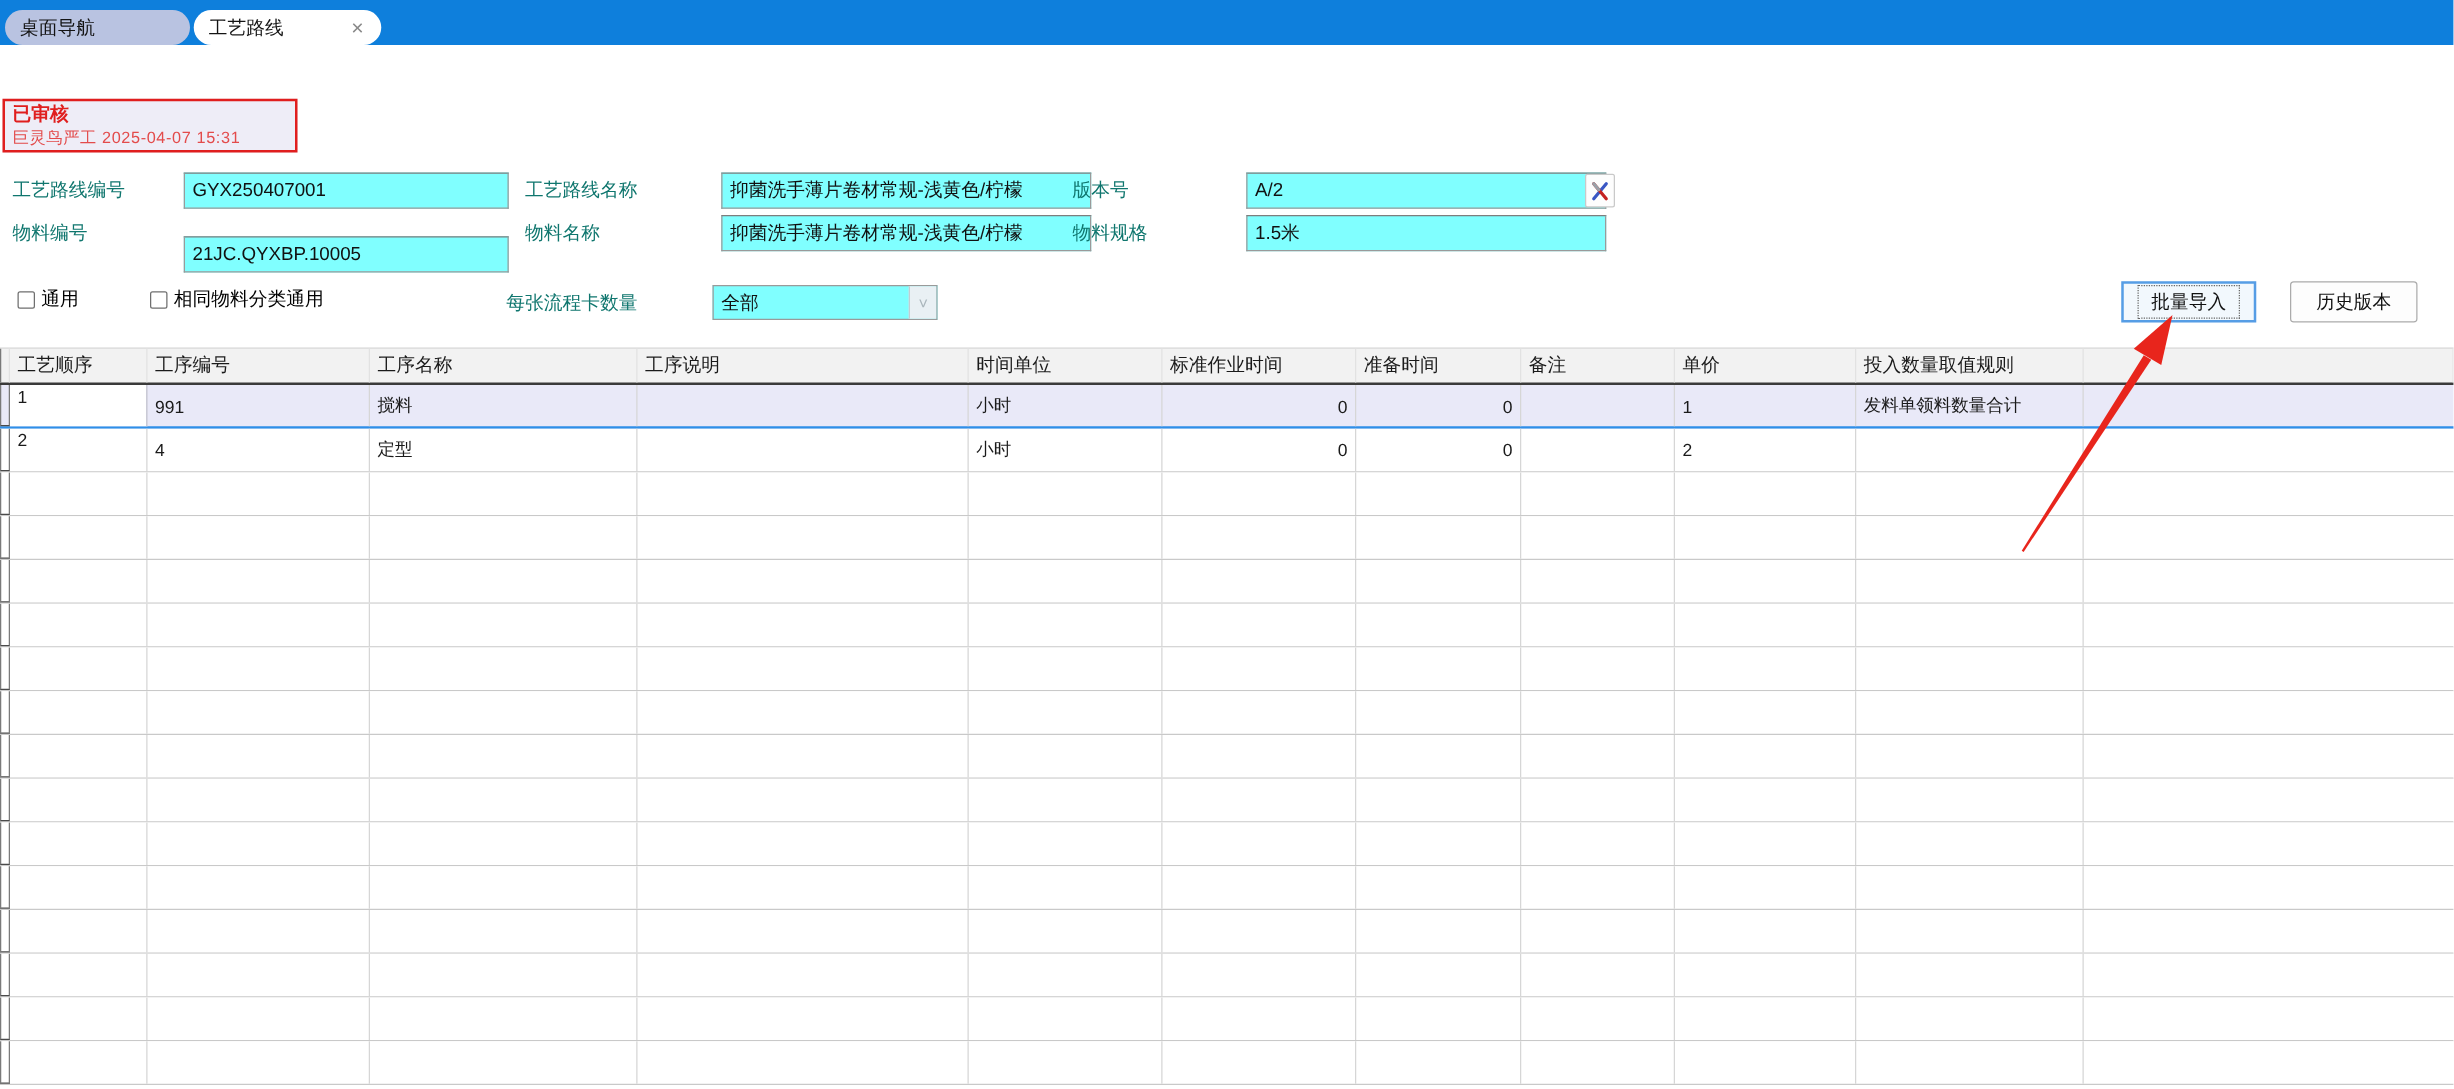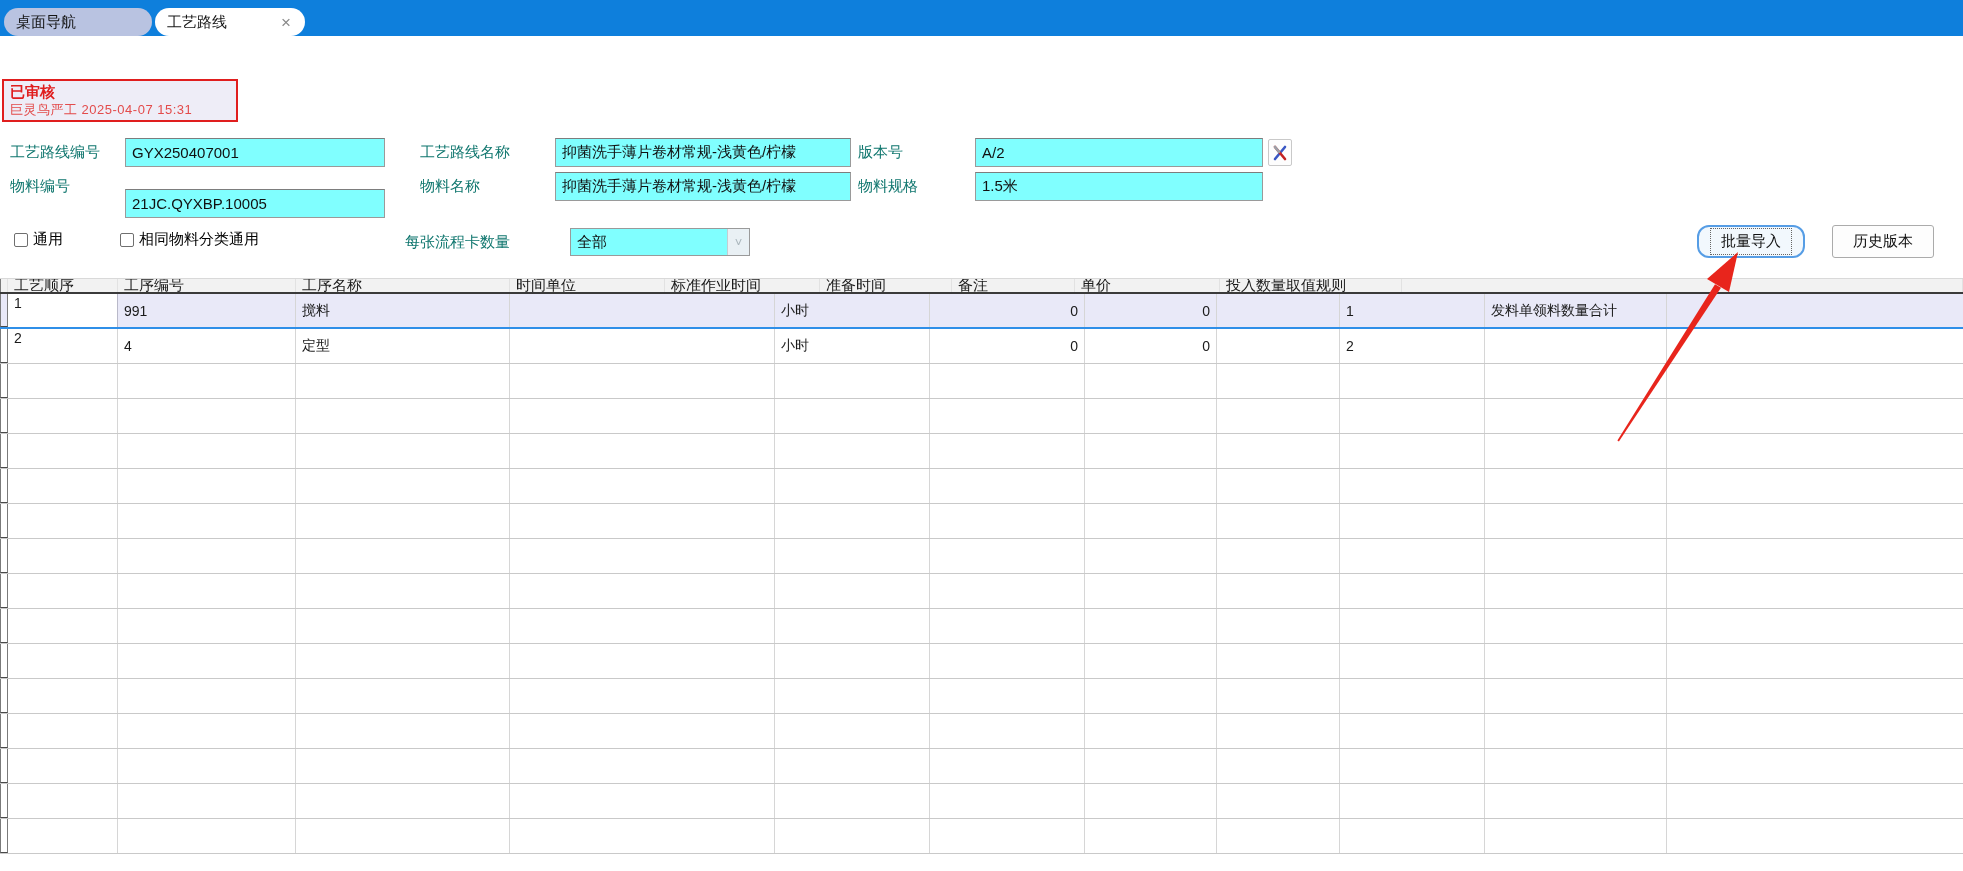--- a/index.html
+++ b/index.html
@@ -14,37 +14,37 @@
   .tab.active   { left:155px; width:150px; background:#ffffff; }
   .tab .close { margin-left:auto; color:#8a8a8a; font-size:17px; line-height:1; padding:0 2px; }
 
   
   .status-box { position:absolute; left:2px; top:79px; width:236px; height:43px; border:2px solid #e01e1e; background:#eeedf7; padding:1px 6px; }
   .status-line1 { color:#e01e1e; font-weight:bold; font-size:15px; line-height:19px; }
   .status-line2 { color:#e34b4b; font-size:13px; line-height:17px; letter-spacing:0.5px; }
 
   
   .flabel { position:absolute; font-size:15px; color:#0f766e; height:29px; display:flex; align-items:center; }
-  .ffield { position:absolute; height:29px; background:#80ffff; border:1px solid #9a9a9a; border-top-color:#7d7d7d; font-size:15px; color:#111; display:flex; align-items:center; padding:0 6px; white-space:nowrap; overflow:hidden; }
+  .ffield { position:absolute; height:29px; background:#80ffff; border:1px solid #9a9a9a; border-top-color:#7d7d7d; font-size:15px; color:#111; display:flex; align-items:center; padding:0 6px; white-space:nowrap; overflow:hidden;margin-left:22px; }
   .clear-btn { position:absolute; left:1268px; top:139px; width:24px; height:27px; border:1px solid #c9c9c9; border-radius:2px; background:#fdfdfd; display:flex; align-items:center; justify-content:center; }
 
   .checkbox-wrap { position:absolute; top:230px; display:flex; align-items:center; gap:5px; font-size:15px; color:#000000; }
   .cb { width:14px; height:14px; border:1px solid #6f6f6f; border-radius:2px; background:#ffffff; }
 
   .dropdown { position:absolute; left:570px; top:228px; width:180px; height:28px; border:1px solid #9a9a9a; background:#80ffff; display:flex; align-items:center; font-size:15px; color:#111; padding-left:6px; }
   .dropdown .dd-btn { margin-left:auto; width:22px; height:100%; background:#e9f0f4; border-left:1px solid #c3cdd2; display:flex; align-items:center; justify-content:center; color:#aab6bc; font-size:13px; }
 
   .btn { position:absolute; top:225px; height:33px; background:#fdfdfd; border:1px solid #ababab; border-radius:3px; font-size:15px; color:#111; display:flex; align-items:center; justify-content:center; }
-  .btn.focused { border:2px solid #569de5; border-radius:12px; background:#f2f8fd;align-items:center; }
+  .btn.focused { border:2px solid #569de5; border-radius:0; background:#f2f8fd;align-items:center; }
   .btn.focused .inner { border:1px dotted #666; padding:3px 10px; }
 
   
   .grid { position:absolute; left:0; top:278px; width:1963px; height:593px; font-size:14px; color:#1a1a1a; }
   .grow { display:flex; width:100%; }
-  .grow.header { height:16px; background:#f2f2f2; border-top:1px solid #d9d9d9; border-bottom:2px solid #3a3a3a; }
+  .grow.header { height:30px; background:#f2f2f2; border-top:1px solid #d9d9d9; border-bottom:2px solid #3a3a3a; }
   .grow.body { height:35px; border-bottom:1px solid #c9c9c9; background:#ffffff; }
   .grow.body.selected { background:#e9e9f8; border-bottom:2px solid #2f8fe8; }
   .gcell { flex:0 0 auto; padding:0 6px; display:flex; align-items:center; overflow:hidden; white-space:nowrap; border-right:1px solid #d6d6d6; height:100%; }
   .grow.header .gcell { border-right:1px solid #e2e2e2; font-size:15px; }
   .gutter { flex:0 0 8px; border-right:1px solid #7a7a7a; border-left:1px solid #7a7a7a; padding:0; }
   .grow.body .gutter { border-bottom:1px solid #4a4a4a; margin-bottom:-1px; }
   .c0 { width:110px; } .c1 { width:178px; } .c2 { width:214px; } .c3 { width:265px; }
   .c4 { width:155px; } .c5 { width:155px; } .c6 { width:132px; } .c7 { width:123px; }
   .c8 { width:145px; } .c9 { width:182px; } .c10 { flex:1 1 auto; border-right:none; }
   .gcell.num { justify-content:flex-end; }
@@ -115,20 +115,21 @@
   <div class="btn" style="left:1832px; width:102px;">
     <span>历史版本</span>
   </div>
 
   <div class="grid" id="grid">
       <div class="grow header">
         <div class="gcell gutter"></div>
         <div class="gcell c0">工艺顺序</div>
         <div class="gcell c1">工序编号</div>
         <div class="gcell c2">工序名称</div>
+        <div class="gcell c3">工序说明</div>
         <div class="gcell c4">时间单位</div>
         <div class="gcell c5">标准作业时间</div>
         <div class="gcell c6">准备时间</div>
         <div class="gcell c7">备注</div>
         <div class="gcell c8">单价</div>
         <div class="gcell c9">投入数量取值规则</div>
         <div class="gcell c10"></div>
       </div>
       <div class="grow body selected">
         <div class="gcell gutter"></div>

